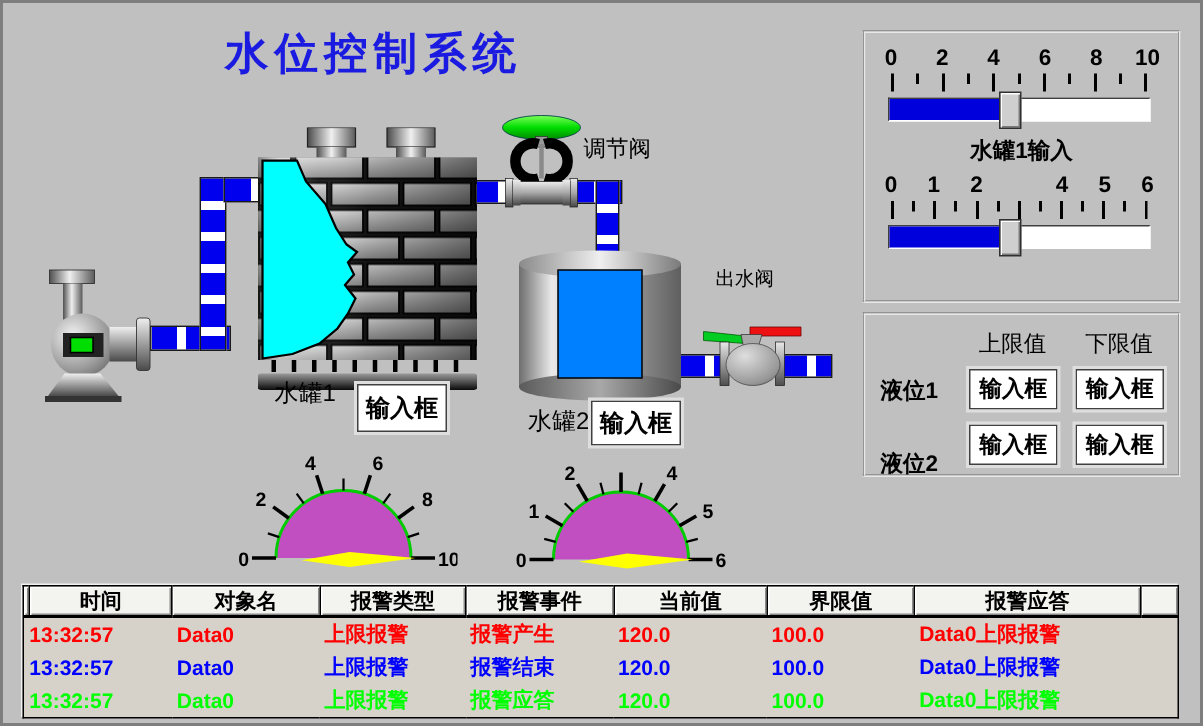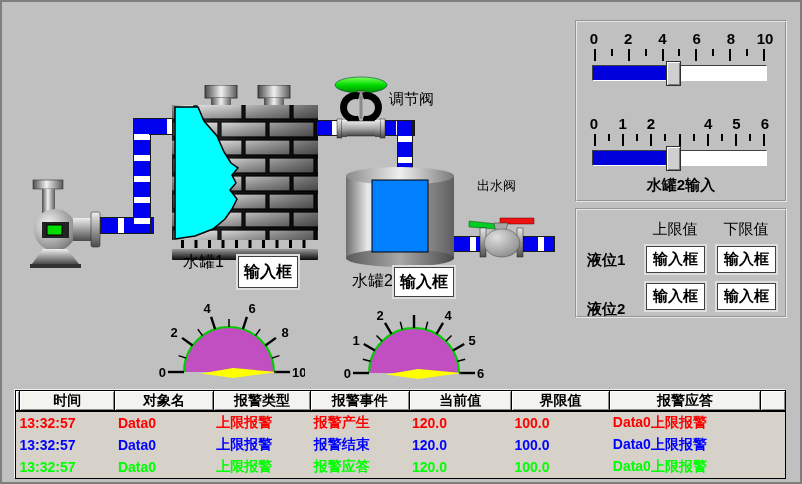--- a/index.html
+++ b/index.html
@@ -71,20 +71,21 @@
   .garc{fill:none;stroke:var(--gauge-arc-green,#00cc00);stroke-width:2;}
   .gmaj{stroke:#000;stroke-width:2.4;}
   .gmin{stroke:#000;stroke-width:1.5;}
   .needle{fill:var(--needle-yellow,#ffff00);}
 </style>
 </head>
 <body>
 
 <div class="stage">
 
+  <div class="abs title">水位控制系统</div>
 
   <div class="pipe h abs" style="left:100px;top:217px;width:54px;height:17px;"></div>
   <div class="pipe v abs" style="left:133px;top:118px;width:18px;height:116px;"></div>
   <div class="pipe h abs" style="left:149px;top:118px;width:28px;height:17px;"></div>
   <div class="pipe h abs" style="left:314px;top:120px;width:31px;height:16px;"></div>
   <div class="pipe h abs" style="left:378px;top:120px;width:37px;height:16px;"></div>
   <div class="pipe v abs" style="left:397px;top:120px;width:16px;height:52px;"></div>
   <div class="pipe h abs" style="left:452px;top:236px;width:32px;height:16px;"></div>
   <div class="pipe h abs" style="left:520px;top:236px;width:35px;height:16px;"></div>
 
@@ -311,37 +312,37 @@
       <span style="left:80%">8</span>
       <span style="left:100%">10</span>
     </div>
     <div class="ticks tmj1" style="top:27px;"></div>
     <div class="ticks tmn1" style="top:27px;"></div>
     <div class="track" style="top:43px;">
       <div class="fill" style="width: 47%;">
         <div class="thumb"></div>
       </div>
     </div>
+    <div class="slabel" style="top:69px;">水罐1输入</div>
 
     <div class="ruler" style="top:93px;">
       <span style="left:0%">0</span>
       <span style="left:16.7%">1</span>
       <span style="left:33.3%">2</span>
       <span style="left:66.7%">4</span>
       <span style="left:83.3%">5</span>
       <span style="left:100%">6</span>
     </div>
     <div class="ticks tmj2" style="top:112px;"></div>
     <div class="ticks tmn2" style="top:112px;"></div>
     <div class="track" style="top:128px;">
       <div class="fill" style="width: 47%;">
         <div class="thumb"></div>
       </div>
     </div>
-    <div class="slabel" style="top:154px;">水罐2输入</div>
   </div>
 
   <div class="panel p-limits">
     <div class="limhdr" style="left:68px;top:10px;width:60px;text-align:center;">上限值</div>
     <div class="limhdr" style="left:139px;top:10px;width:60px;text-align:center;">下限值</div>
     <div class="limlbl" style="left:10px;top:41px;">液位1</div>
     <div class="io-box lim-box" style="left:69px;top:36px;">输入框</div>
     <div class="io-box lim-box" style="left:140px;top:36px;">输入框</div>
     <div class="limlbl" style="left:10px;top:90px;">液位2</div>
     <div class="io-box lim-box" style="left:69px;top:73px;">输入框</div>

